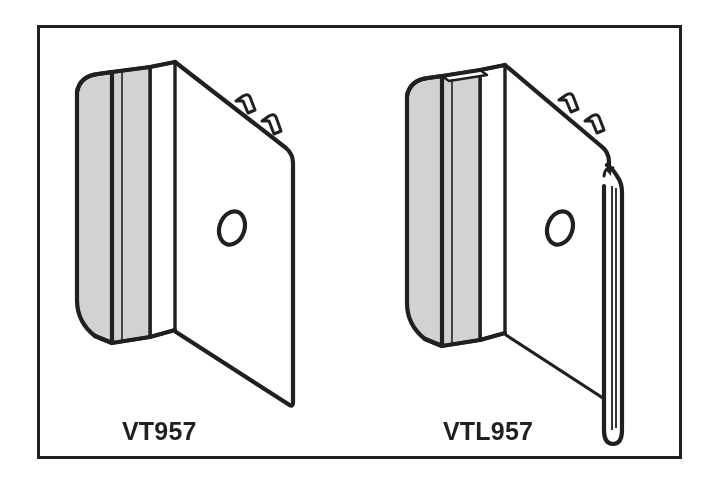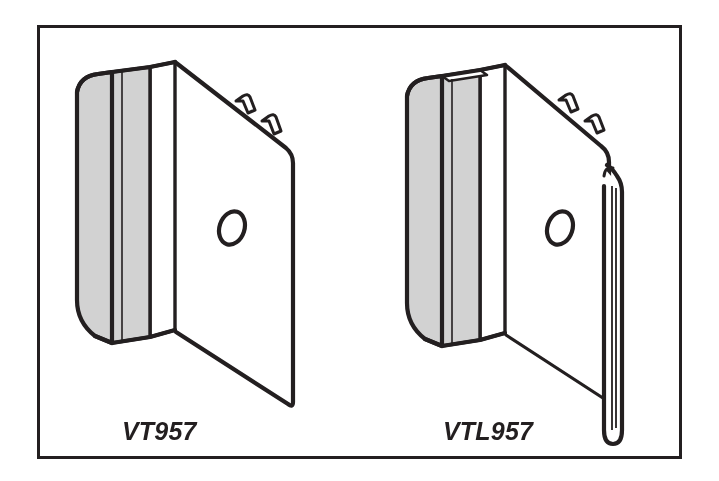--- a/index.html
+++ b/index.html
@@ -14,21 +14,20 @@
     font-family: "Liberation Sans", sans-serif;
     position: relative;
     overflow: hidden;
   }
   #diagram-root {
     position: absolute;
     left: 0;
     top: 0;
     width: 589px;
     height: 481px;
-    font-style: italic;
   }
   svg.diagram-canvas {
     display: block;
     width: 719px;
     height: 481px;
   }
   .part-label {
     font-family: "Liberation Sans", sans-serif;
     font-weight: bold;
     font-size: 25px;

